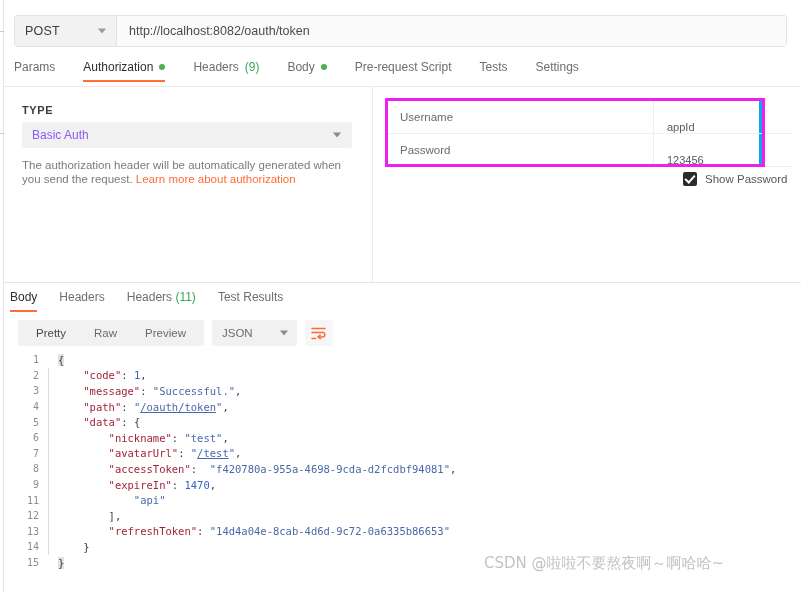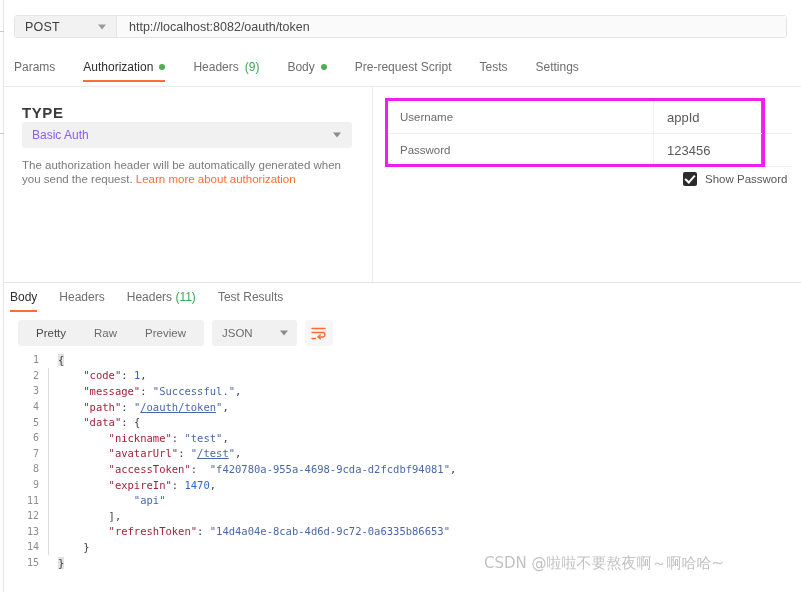--- a/index.html
+++ b/index.html
@@ -27,21 +27,21 @@
     width: 4px; height: 1px; background: #c9c9c9;
   }
   .rail-tick2 {
     position: absolute; left: 0; top: 133px;
     width: 4px; height: 1px; background: #c9c9c9;
   }
 
   
   .urlbar {
     position: absolute; left: 14px; top: 15px;
-    width: 773px; height: 23px;
+    width: 773px; height: 32px;
     display: flex; align-items: stretch;
     background: #fafafa;
     border: 1px solid #e4e4e4;
     border-radius: 3px;
   }
   .method {
     width: 102px;
     display: flex; align-items: center;
     padding: 0 10px;
     border-right: 1px solid #e4e4e4;
@@ -103,21 +103,21 @@
 
   
   .vdiv {
     position: absolute; left: 372px; top: 87px;
     width: 1px; height: 195px; background: #ececec;
   }
 
   
   .type-label {
     position: absolute; left: 22px; top: 104px;
-    font-size: 15px; letter-spacing: .6px;
+    font-size: 11px; letter-spacing: .6px;
     color: #3c3c3c; font-weight: 600;
   }
   .type-select {
     position: absolute; left: 22px; top: 122px;
     width: 330px; height: 26px;
     background: #f1f1f1; border-radius: 3px;
     display: flex; align-items: center;
     padding: 0 10px;
     font-size: 12px; color: #8b5cf6;
     cursor: pointer;
@@ -144,24 +144,24 @@
     flex: 1;
     padding-left: 13px;
     font-size: 11.5px; color: #6b6b6b;
     border-right: 1px solid #efefef;
     height: 100%;
     display: flex; align-items: center;
   }
   .cred-val {
     width: 110px;
     padding-left: 13px;
-    font-size: 13px; color: #5a5a5a;
+    font-size: 11px; color: #5a5a5a;
     height: 100%;
-    display: flex; align-items: center;
-    border-right: 3px solid #0ea5e9;
+    display: flex; align-items: flex-end;
+    border-right: 5px solid #0ea5e9;
   }
   .cred-pad { width: 28px; height: 100%; }
 
   
   .magenta-box {
     position: absolute;
     left: 385px; top: 98px;
     width: 380px; height: 69px;
     border: 3px solid #f01ff0;
     pointer-events: none;

